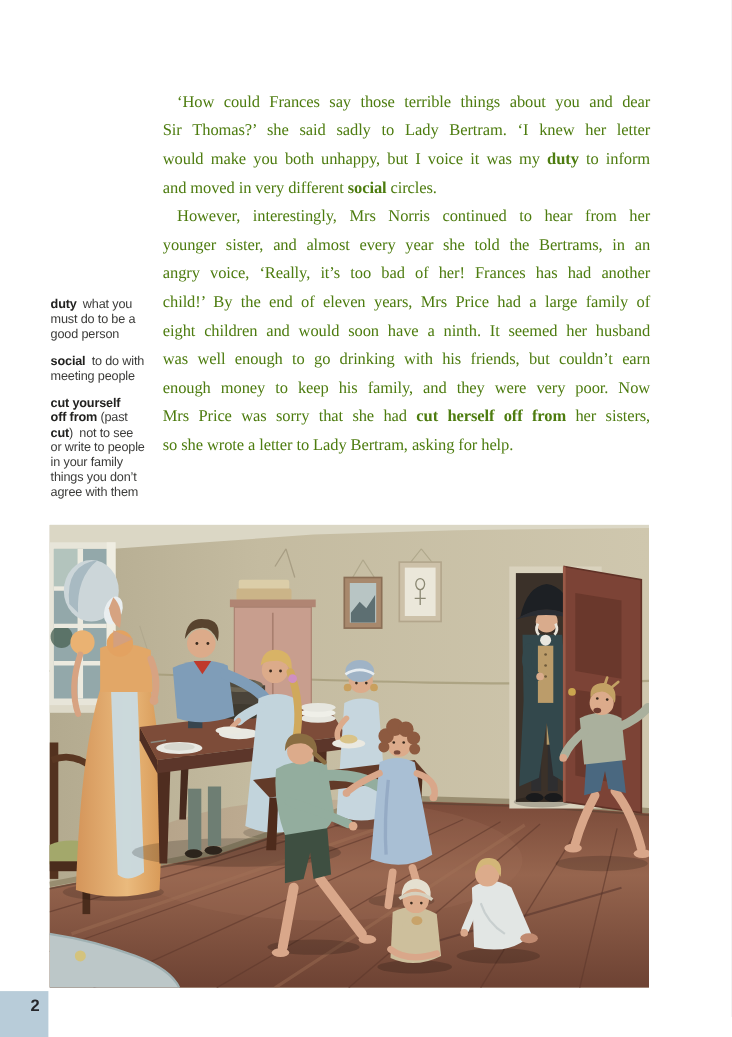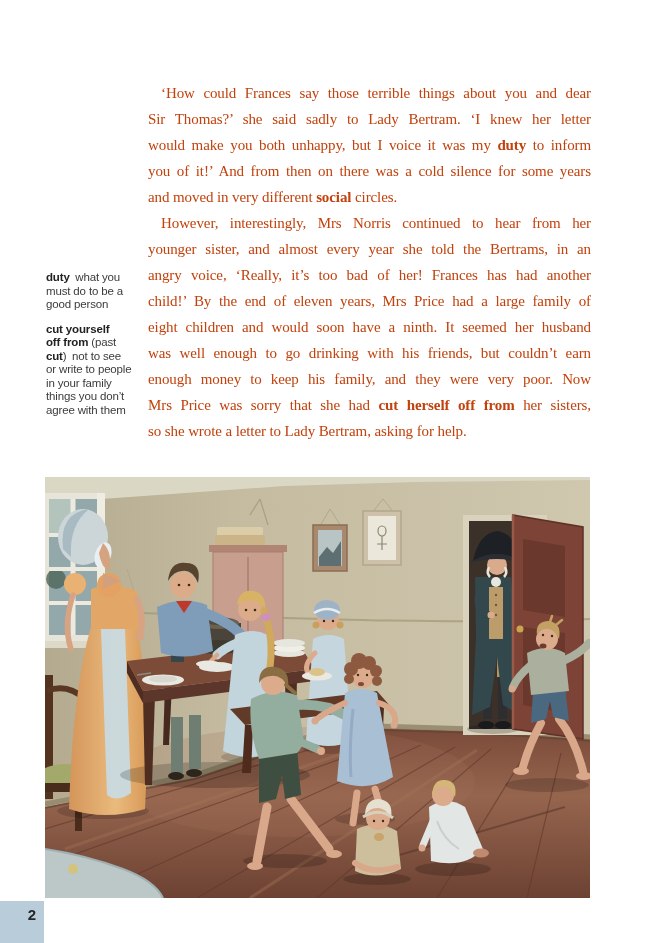--- a/index.html
+++ b/index.html
@@ -1,19 +1,19 @@
 <!DOCTYPE html>
 <html><head>
 <meta charset="utf-8">
 <style>
   html,body{margin:0;padding:0;background:#e9e9e9;}
   .page{position:relative;width:665px;height:943px;background:#ffffff;overflow:hidden;
         font-family:"Liberation Serif",serif;}
   
-  .body-text{position:absolute;left:148px;top:80px;width:443px;color:#c2410c;
+  .body-text{position:absolute;left:148px;top:80px;width:443px;color:#4d7c0f;
              font-size:15px;letter-spacing:-0.1px;}
   .bline{height:26px;line-height:26px;text-align:justify;text-align-last:justify;
          white-space:normal;}
   .bline.first{text-indent:13px;}
   .bline.last{text-align-last:left;}
   .bline span.b{font-weight:bold;}
   
   .glossary{position:absolute;left:46px;top:271px;width:106px;
             font-family:"Liberation Sans",sans-serif;font-size:11.5px;line-height:13.5px;
             color:#3b3b39;letter-spacing:-0.15px;}
@@ -31,41 +31,44 @@
 </head>
 <body>
 
 <div class="page">
 
   <main class="body-text">
     <div class="para">
         <div class="bline first"><span>‘How could Frances say those terrible things about you and dear</span></div>
         <div class="bline"><span>Sir Thomas?’ she said sadly to Lady Bertram. ‘I knew her letter</span></div>
         <div class="bline"><span>would make you both unhappy, but I voice it was my </span><span class="b">duty</span><span> to inform</span></div>
-        <div class="bline"><span>you of it!’ And from then on there was a cold silence for some years</span></div>
         <div class="bline last"><span>and moved in very different </span><span class="b">social</span><span> circles.</span></div>
       </div>
     <div class="para">
         <div class="bline first"><span>However, interestingly, Mrs Norris continued to hear from her</span></div>
         <div class="bline"><span>younger sister, and almost every year she told the Bertrams, in an</span></div>
         <div class="bline"><span>angry voice, ‘Really, it’s too bad of her! Frances has had another</span></div>
         <div class="bline"><span>child!’ By the end of eleven years, Mrs Price had a large family of</span></div>
         <div class="bline"><span>eight children and would soon have a ninth. It seemed her husband</span></div>
         <div class="bline"><span>was well enough to go drinking with his friends, but couldn’t earn</span></div>
         <div class="bline"><span>enough money to keep his family, and they were very poor. Now</span></div>
         <div class="bline"><span>Mrs Price was sorry that she had </span><span class="b">cut herself off from</span><span> her sisters,</span></div>
         <div class="bline last"><span>so she wrote a letter to Lady Bertram, asking for help.</span></div>
       </div>
   </main>
 
   <aside class="glossary">
     <div class="gentry">
         <div class="gline"><span class="b">duty</span><span> what you</span></div>
         <div class="gline"><span>must do to be a</span></div>
         <div class="gline"><span>good person</span></div>
+      </div>
+    <div class="gentry">
+        <div class="gline"><span class="b">social</span><span> to do with</span></div>
+        <div class="gline"><span>meeting people</span></div>
       </div>
     <div class="gentry">
         <div class="gline"><span class="b">cut yourself</span></div>
         <div class="gline"><span class="b">off from</span><span> (</span><span class="i">past</span></div>
         <div class="gline"><span class="b">cut</span><span>) not to see</span></div>
         <div class="gline"><span>or write to people</span></div>
         <div class="gline"><span>in your family</span></div>
         <div class="gline"><span>things you don’t</span></div>
         <div class="gline"><span>agree with them</span></div>
       </div>

